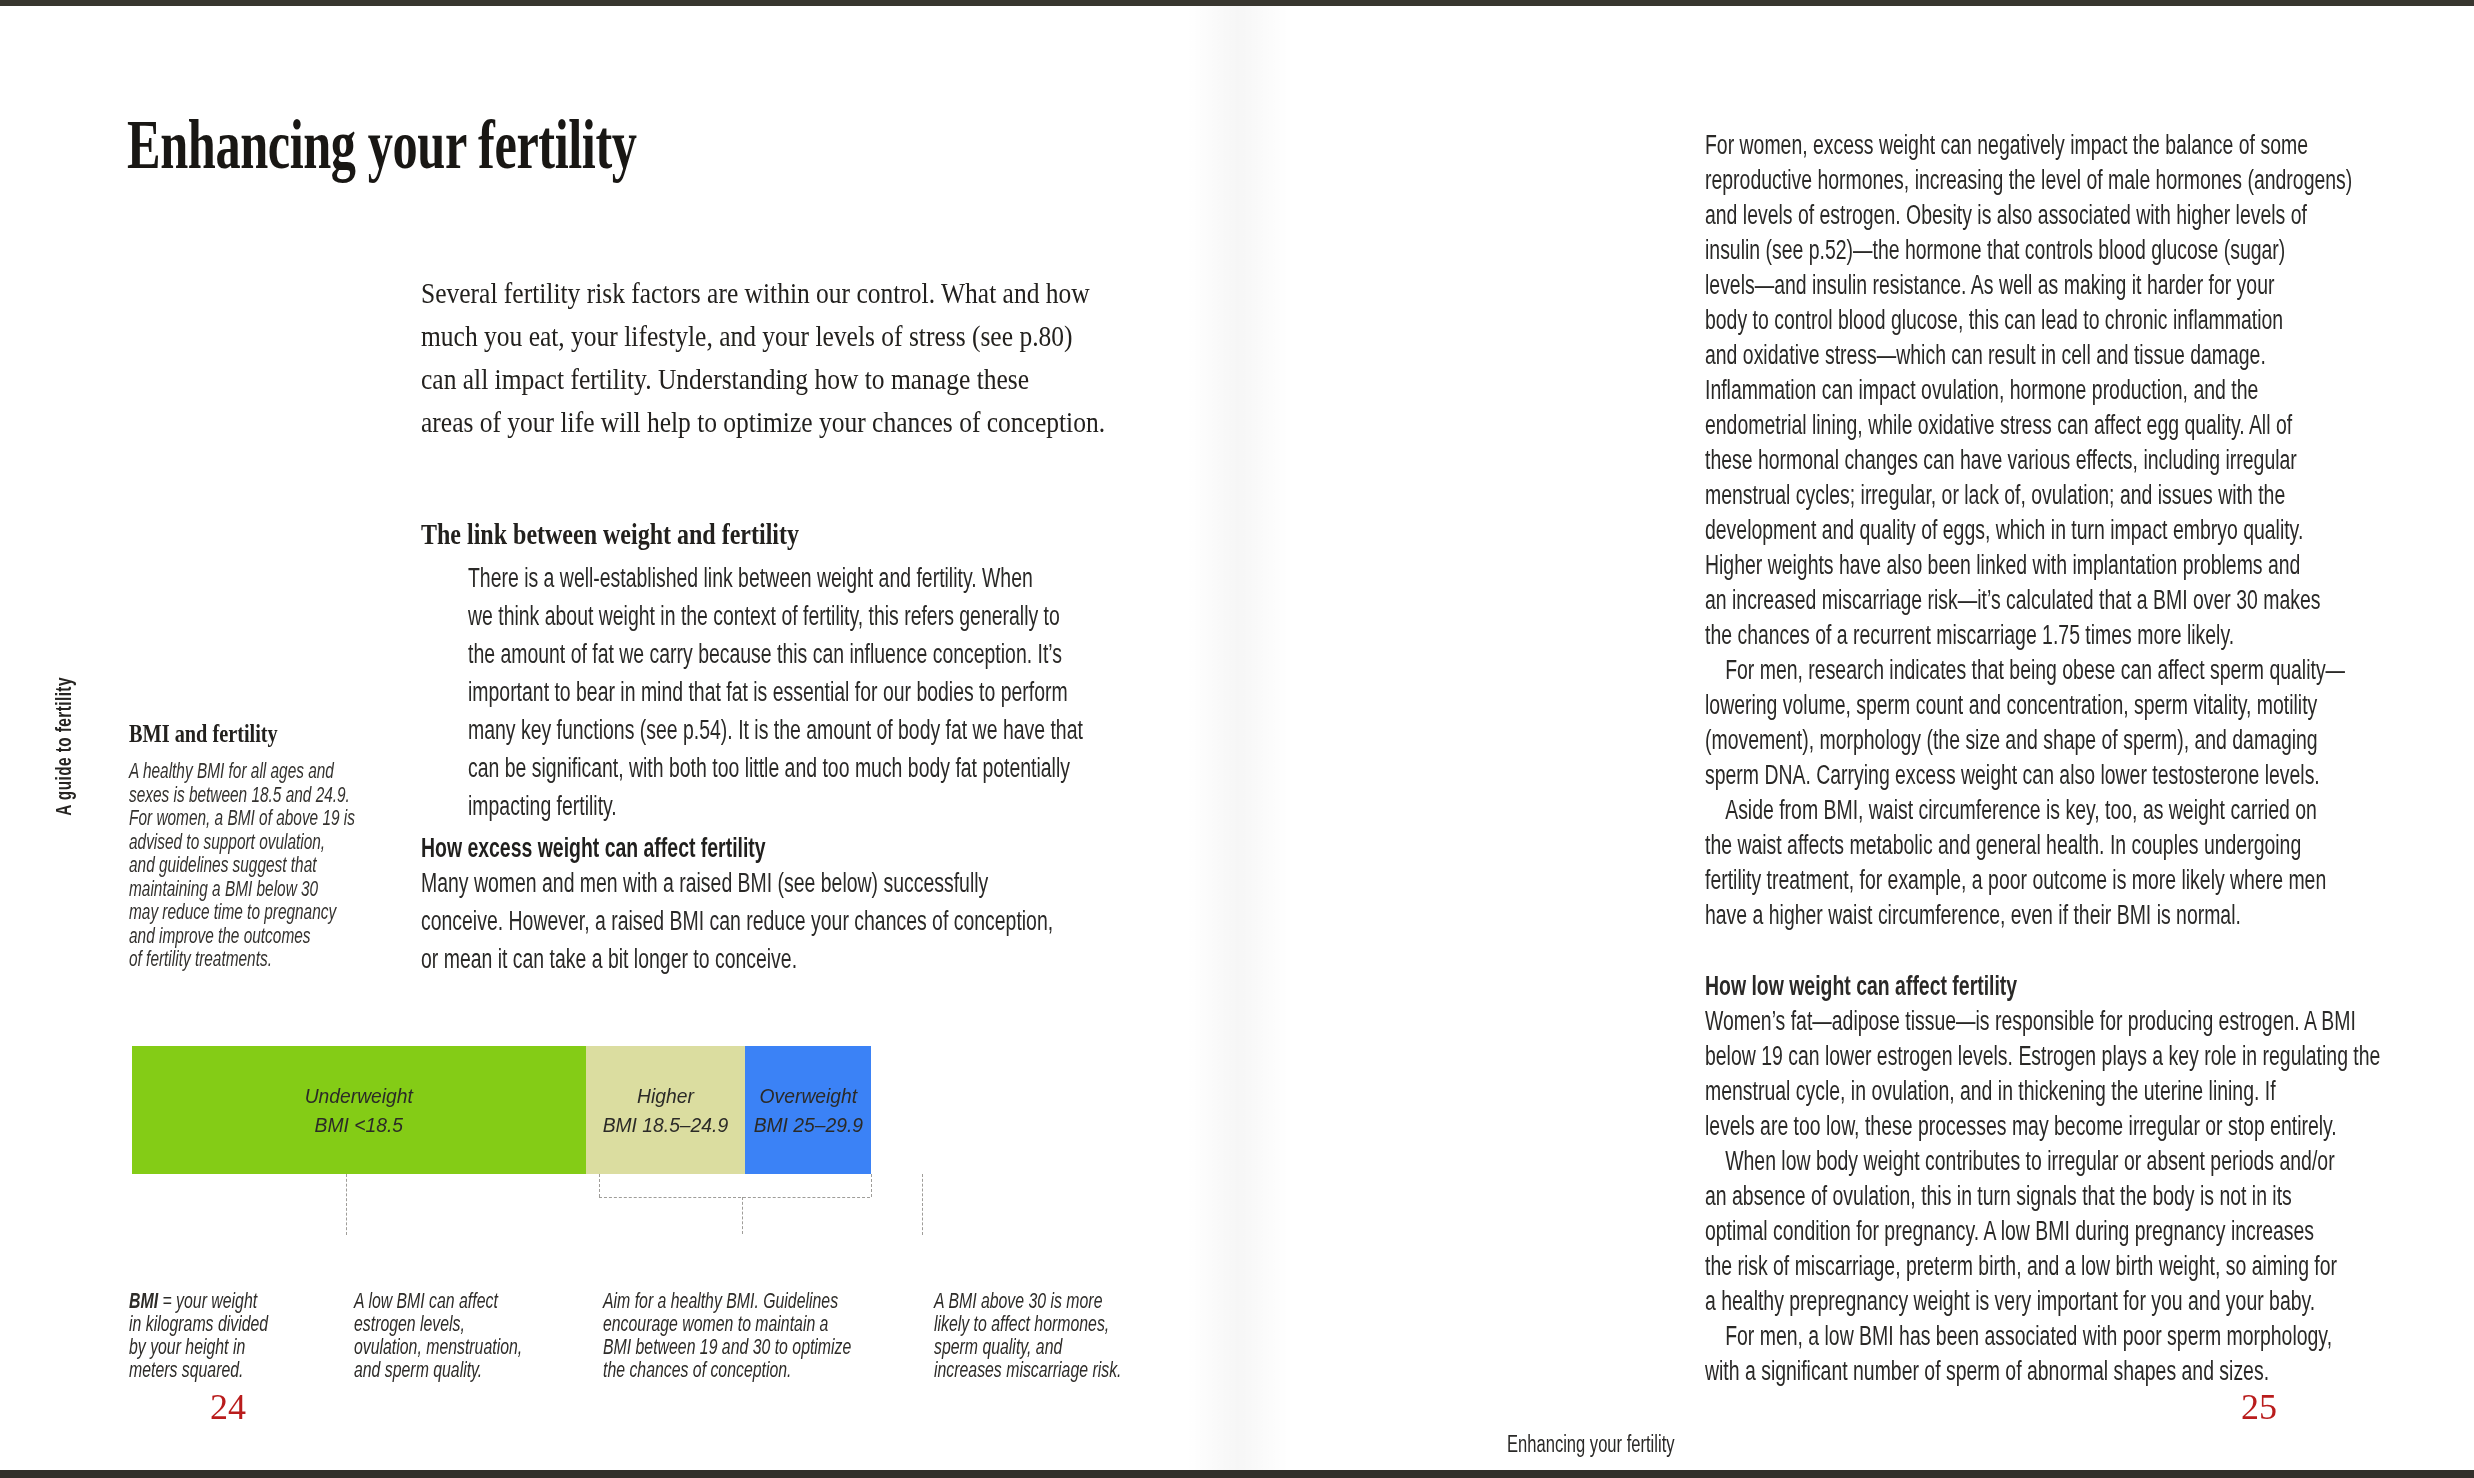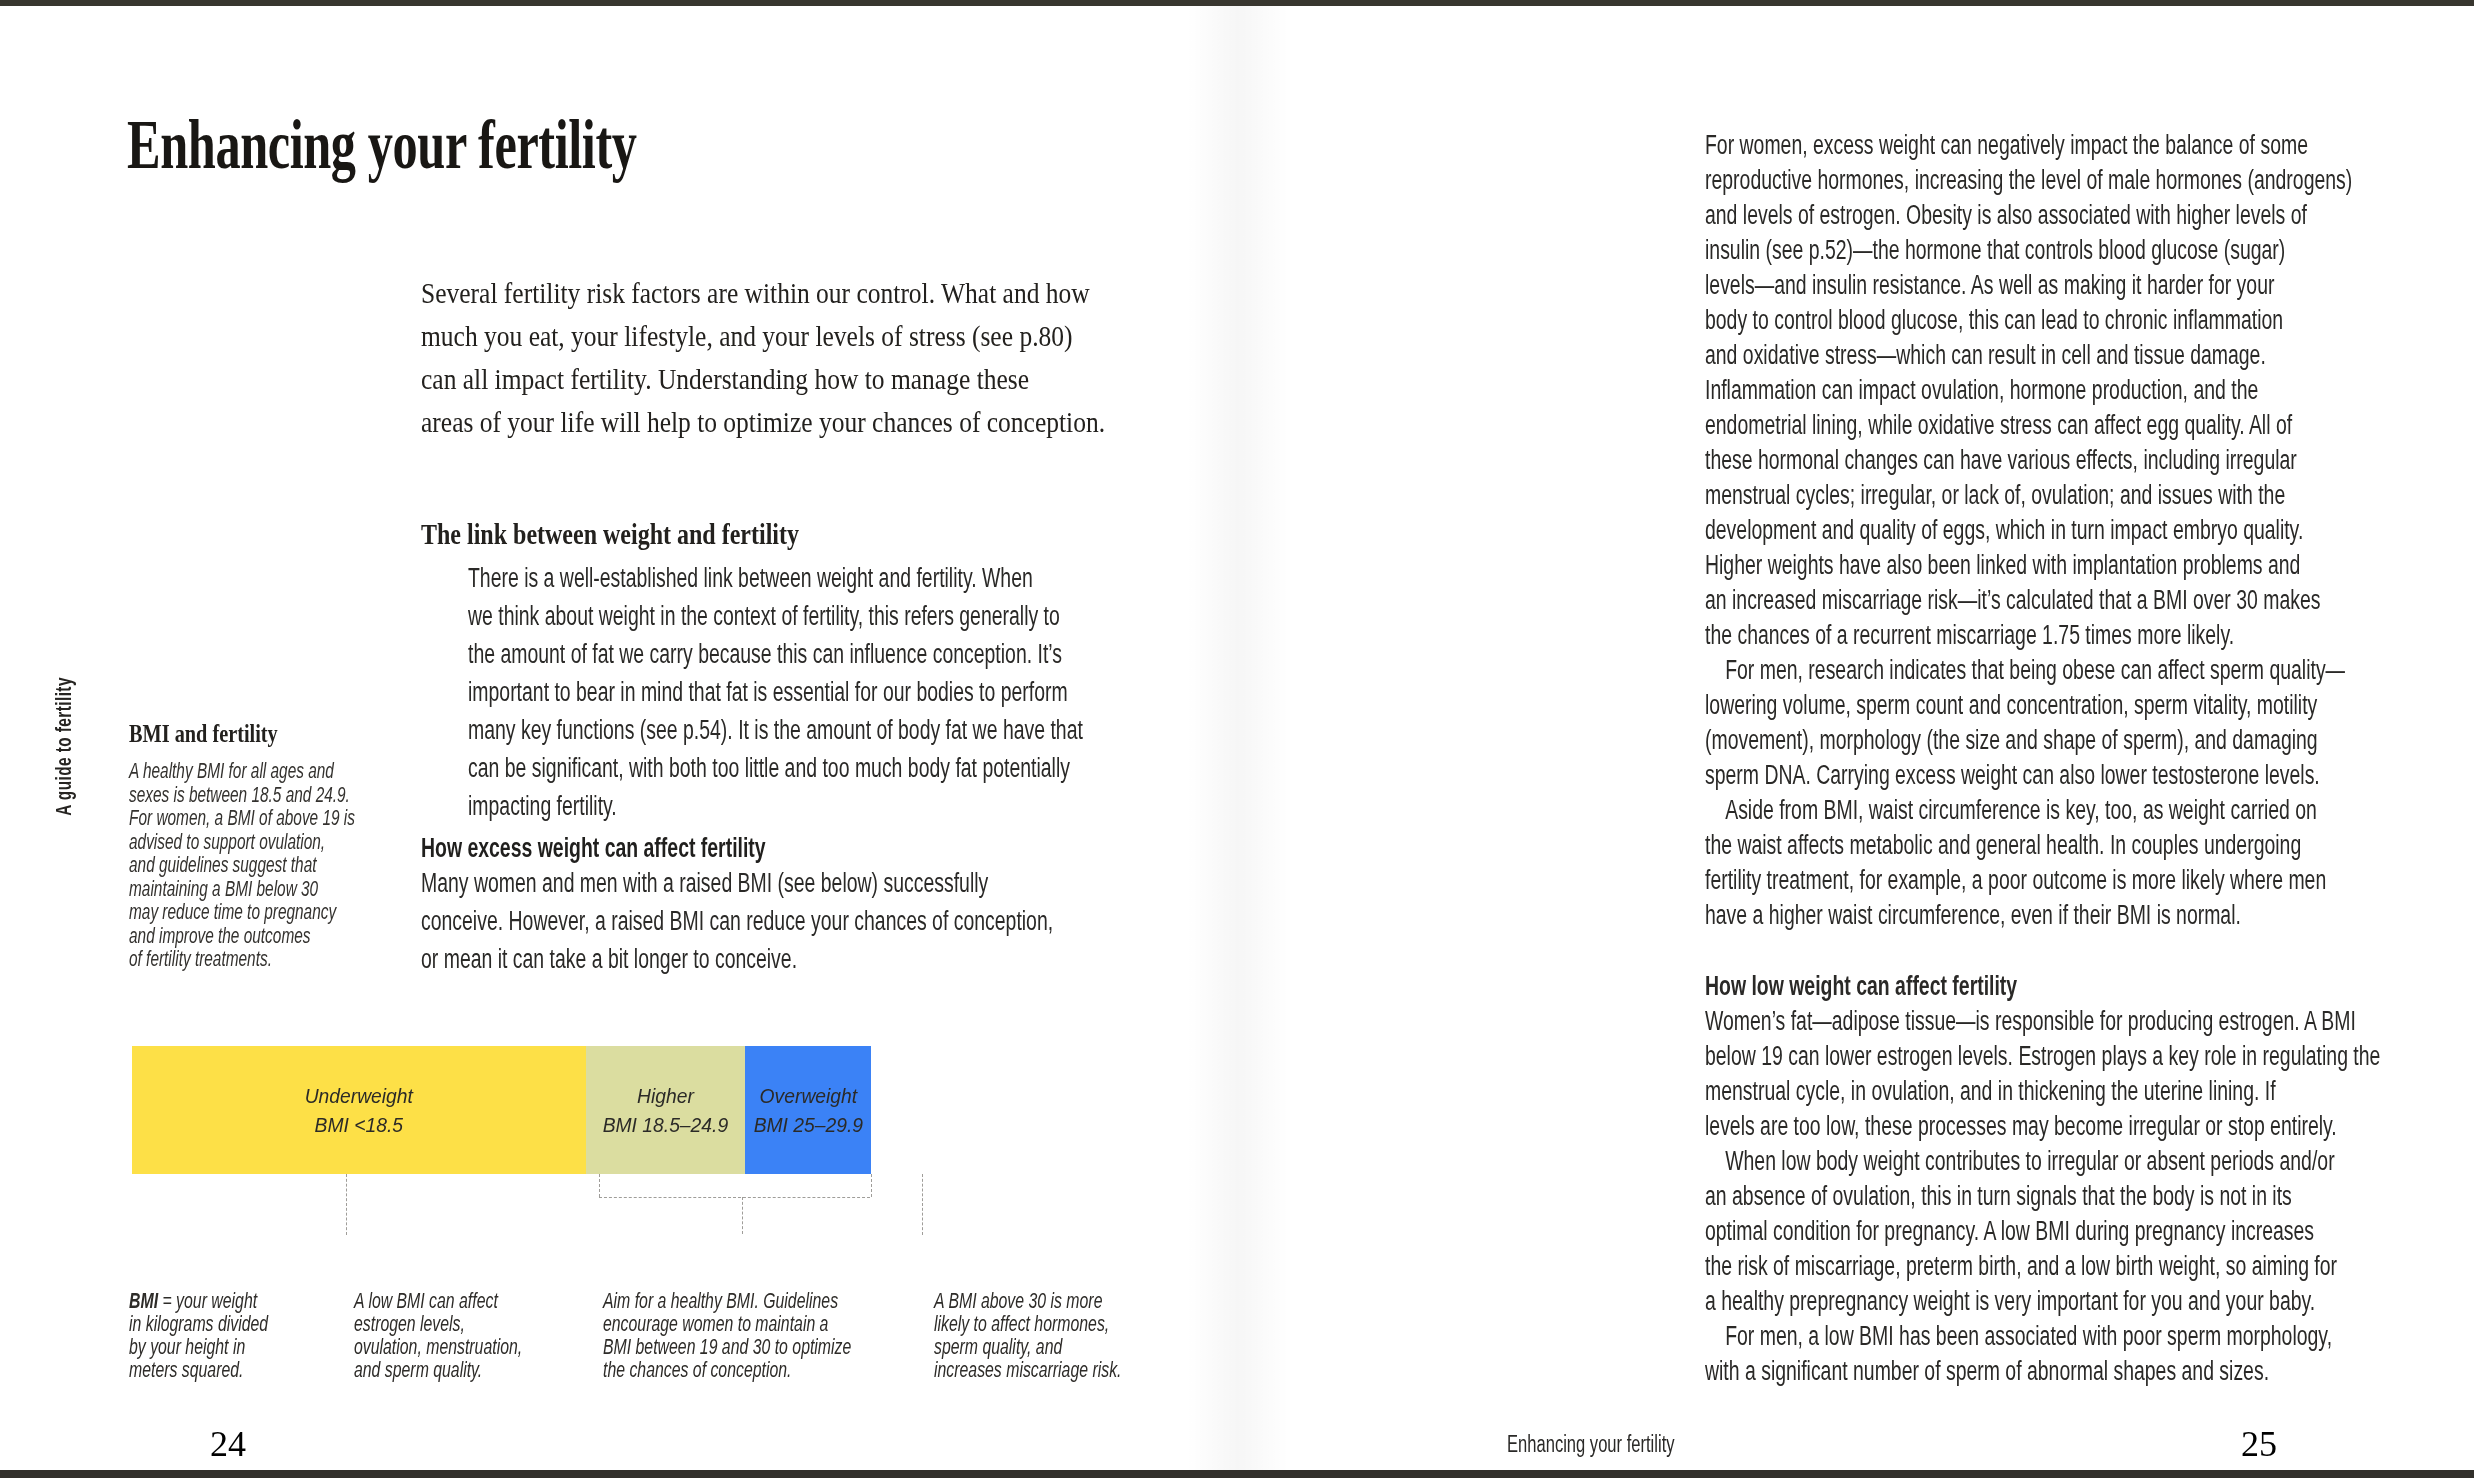--- a/index.html
+++ b/index.html
@@ -14,21 +14,21 @@
 
   
   h1.title{margin:0;font-family:"Liberation Serif",serif;font-weight:600;font-size:70px;
            line-height:1;color:#191714;transform:scaleX(0.72);transform-origin:0 0;letter-spacing:-0.6px;}
   .serif-head{margin:0;font-family:"Liberation Serif",serif;font-weight:700;font-size:30px;
               line-height:1;color:#23211e;transform:scaleX(0.80);transform-origin:0 0;}
   .sidebar-head{margin:0;font-family:"Liberation Serif",serif;font-weight:700;font-size:26px;
                 line-height:1;color:#23211e;transform:scaleX(0.78);transform-origin:0 0;}
   .intro .tl{font-family:"Liberation Serif",serif;font-size:30px;line-height:43px;color:#23211e;
              transform:scaleX(0.85);transform-origin:0 0;white-space:nowrap;}
-  .pagenum{font-family:"Liberation Serif",serif;font-size:36px;color:#000000;line-height:1;margin-top:37px;}
+  .pagenum{font-family:"Liberation Serif",serif;font-size:36px;color:#b91c1c;line-height:1;}
 
   
   .body-lines .tl{font-size:27px;line-height:38px;transform:scaleX(0.72);transform-origin:0 0;white-space:nowrap;}
   .sans-head{margin:0;font-size:27px;font-weight:700;line-height:1;color:#201f1d;
              transform:scaleX(0.72);transform-origin:0 0;white-space:nowrap;}
   .rcol .tl{font-size:27px;line-height:35px;transform:scaleX(0.72);transform-origin:0 0;white-space:nowrap;}
   .rcol .tl.indent{padding-left:28px;}
   .rcol .rhead{font-size:27px;font-weight:700;line-height:35px;margin-top:36px;
                transform:scaleX(0.72);transform-origin:0 0;white-space:nowrap;}
 
@@ -97,21 +97,21 @@
         <div class="tl">For women, a BMI of above 19 is</div>
         <div class="tl">advised to support ovulation,</div>
         <div class="tl">and guidelines suggest that</div>
         <div class="tl">maintaining a BMI below 30</div>
         <div class="tl">may reduce time to pregnancy</div>
         <div class="tl">and improve the outcomes</div>
         <div class="tl">of fertility treatments.</div>
       </div>
 
     <div class="chart" id="chart">
-        <div class="seg" style="width: 46%; background: #fde047;">
+        <div class="seg" style="width: 46%; background: #84cc16;">
           <div class="s1">Underweight</div>
           <div class="s2">BMI &lt;18.5</div>
         </div>
         <div class="seg" style="width: 16.2%; background: rgb(219, 221, 160);">
           <div class="s1">Higher</div>
           <div class="s2">BMI 18.5–24.9</div>
         </div>
         <div class="seg" style="width: 12.8%; background: #3b82f6;">
           <div class="s1">Overweight</div>
           <div class="s2">BMI 25–29.9</div>

